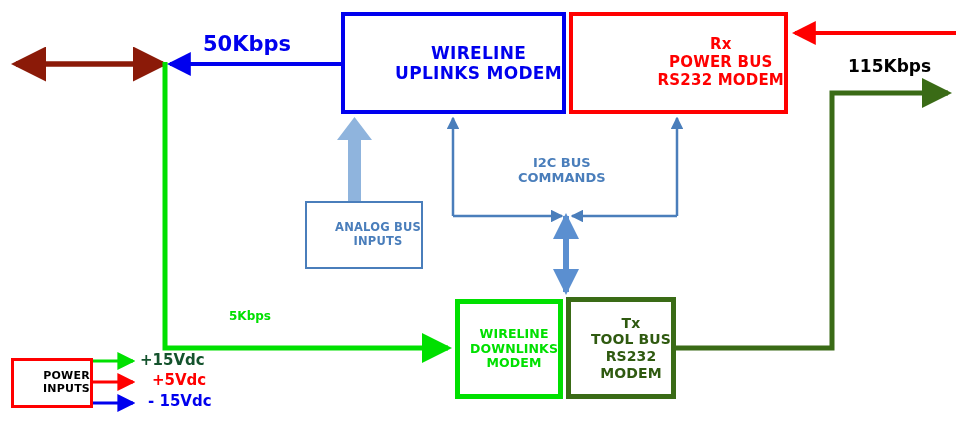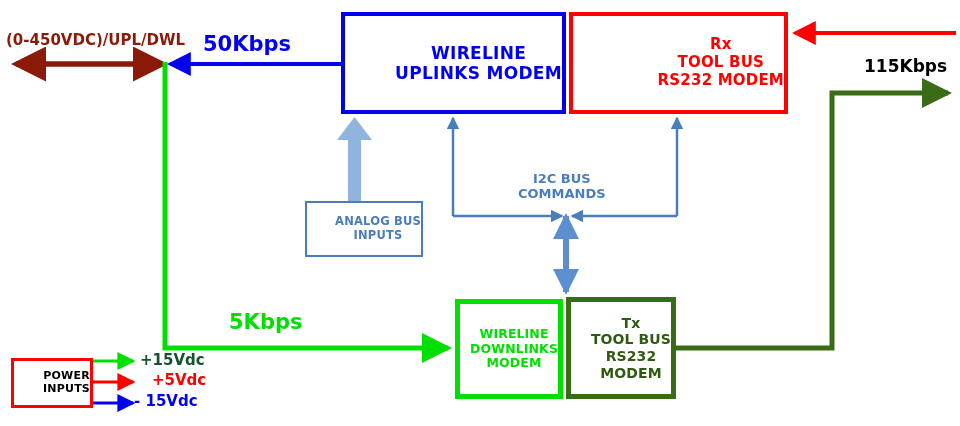--- a/index.html
+++ b/index.html
@@ -35,21 +35,21 @@
   }
   
   #box-rx{
     left:569px;top:12px;width:219px;height:102px;
     border:4px solid #ff0000;
     color:#ff0000;
     font-size:15px;letter-spacing:.2px;
   }
   
   #box-analog{
-    left:305px;top:201px;width:118px;height:56px;
+    left:305px;top:201px;width:118px;height:68px;
     border:2px solid #4a7ebb;
     color:#4a7ebb;
     font-size:11.5px;letter-spacing:.2px;
   }
   
   #box-downlinks{
     left:455px;top:299px;width:108px;height:100px;
     border:5px solid #00e000;
     color:#00e000;
     font-size:12.5px;letter-spacing:.1px;
@@ -64,26 +64,26 @@
   
   #box-power{
     left:11px;top:358px;width:82px;height:50px;
     border:3px solid #ff0000;
     color:#000000;
     font-size:11px;letter-spacing:.2px;
   }
   
   #lbl-vdc{left:6px;top:32px;color:#8b1a08;font-size:15px;}
   #lbl-50k{left:203px;top:32px;color:#0000ee;font-size:21px;}
-  #lbl-115k{left:848px;top:57px;color:#000000;font-size:17px;margin-left:16px;}
-  #lbl-5k{left:229px;top:310px;color:#00e000;font-size:21px;}
-  #lbl-i2c{left:518px;top:172px;color:#4a7ebb;font-size:13px;text-align:center;}
+  #lbl-115k{left:848px;top:57px;color:#000000;font-size:17px;}
+  #lbl-5k{left:229px;top:310px;color:#00e000;font-size:12px;}
+  #lbl-i2c{left:518px;top:156px;color:#4a7ebb;font-size:13px;text-align:center;}
   #lbl-p15{left:140px;top:352px;color:#14532d;font-size:15px;}
   #lbl-p5{left:152px;top:372px;color:#ff0000;font-size:15px;}
-  #lbl-m15{left:134px;top:393px;color:#0000ee;font-size:15px;}
+  #lbl-m15{left:148px;top:393px;color:#0000ee;font-size:15px;}
 </style>
 </head>
 <body>
 
 <div id="root">
 
   <svg class="layer" viewBox="0 0 960 426" xmlns="http://www.w3.org/2000/svg">
     <defs>
       <marker id="ah-maroon-r" markerWidth="7" markerHeight="7" refX="6" refY="3.5" orient="auto" markerUnits="strokeWidth">
         <path d="M0,0 L7,3.5 L0,7 z" fill="#8b1a08"></path>
@@ -163,21 +163,21 @@
     </g>
   </svg>
 
   <div class="box" id="box-uplinks">
     <span style="white-space:pre-line">WIRELINE
 UPLINKS MODEM</span>
   </div>
 
   <div class="box" id="box-rx">
     <span style="white-space:pre-line">Rx
-TOOL BUS
+POWER BUS
 RS232 MODEM</span>
   </div>
 
   <div class="box" id="box-analog">
     <span style="white-space:pre-line">ANALOG BUS
 INPUTS</span>
   </div>
 
   <div class="box" id="box-downlinks">
     <span style="white-space:pre-line">WIRELINE
@@ -190,21 +190,20 @@
 TOOL BUS
 RS232
 MODEM</span>
   </div>
 
   <div class="box" id="box-power">
     <span style="white-space:pre-line">POWER
 INPUTS</span>
   </div>
 
-  <div class="lbl" id="lbl-vdc">(0-450VDC)/UPL/DWL</div>
 
   <div class="lbl" id="lbl-50k">50Kbps</div>
 
   <div class="lbl" id="lbl-115k">115Kbps</div>
 
   <div class="lbl" id="lbl-5k">5Kbps</div>
 
   <div class="lbl" id="lbl-i2c" style="white-space:pre-line">I2C BUS
 COMMANDS</div>
 

